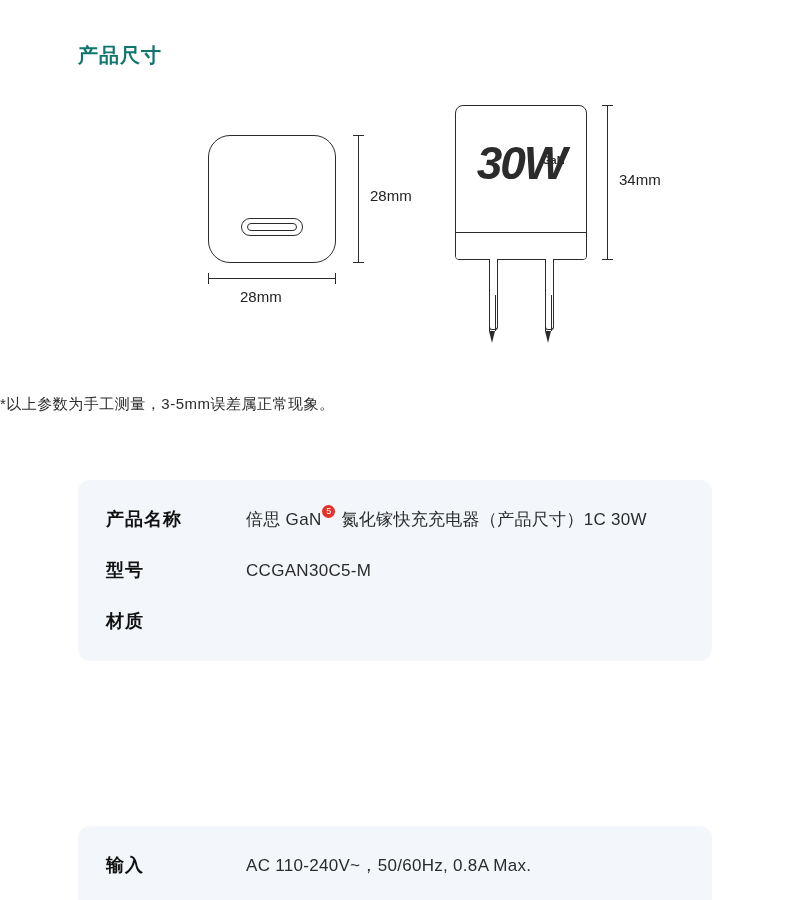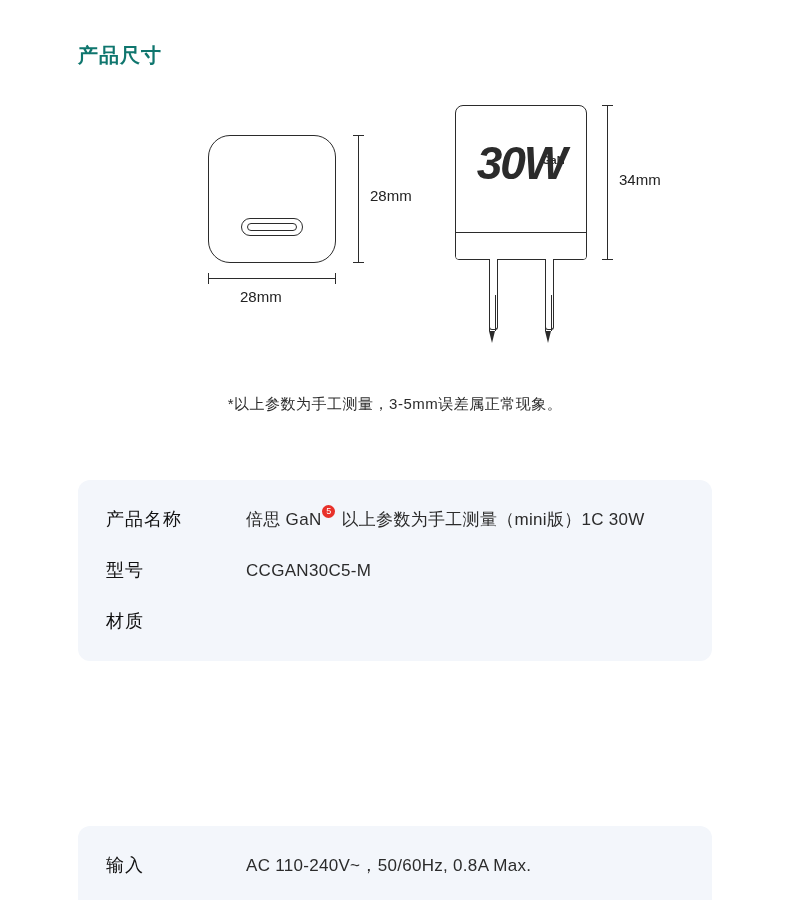--- a/index.html
+++ b/index.html
@@ -232,21 +232,20 @@
     font-size: 15px;
     color: #222;
   }
 
   
   .footnote {
     position: absolute;
     left: 0;
     right: 0;
     top: 395px;
-    text-align: center;
     font-size: 15px;
     color: #2b2b2b;
     letter-spacing: 0.5px;
   }
 
   
   .spec-card {
     position: absolute;
     left: 78px;
     width: 634px;
@@ -262,21 +261,21 @@
     display: flex;
     align-items: flex-start;
     padding: 0 28px;
     margin-bottom: 24px;
   }
   .spec-row:last-child { margin-bottom: 0; }
   .spec-key {
     width: 140px;
     flex: 0 0 140px;
     font-size: 18px;
-    font-weight: normal;
+    font-weight: bold;
     color: #111;
     line-height: 1.5;
     letter-spacing: 1px;
   }
   .spec-val {
     flex: 1;
     font-size: 17px;
     color: #2b2b2b;
     line-height: 1.6;
     letter-spacing: 0.3px;
@@ -331,21 +330,21 @@
     <div class="dim-v-side"></div>
     <div class="label-v-side">34mm</div>
   </div>
 
   <div class="footnote">*以上参数为手工测量，3-5mm误差属正常现象。</div>
 
   <div class="spec-card first">
 
     <div class="spec-row">
       <div class="spec-key">产品名称</div>
-      <div class="spec-val"><span>倍思 GaN</span><span class="reg-mark">5</span><span> 以上参数为手工测量（mini版）1C 30W</span></div>
+      <div class="spec-val"><span>倍思 GaN</span><span class="reg-mark">5</span><span> 氮化镓快充充电器（产品尺寸）1C 30W</span></div>
     </div>
 
     <div class="spec-row">
       <div class="spec-key">型号</div>
       <div class="spec-val">CCGAN30C5-M</div>
     </div>
 
 
     <div class="spec-row">
       <div class="spec-key">材质</div>

